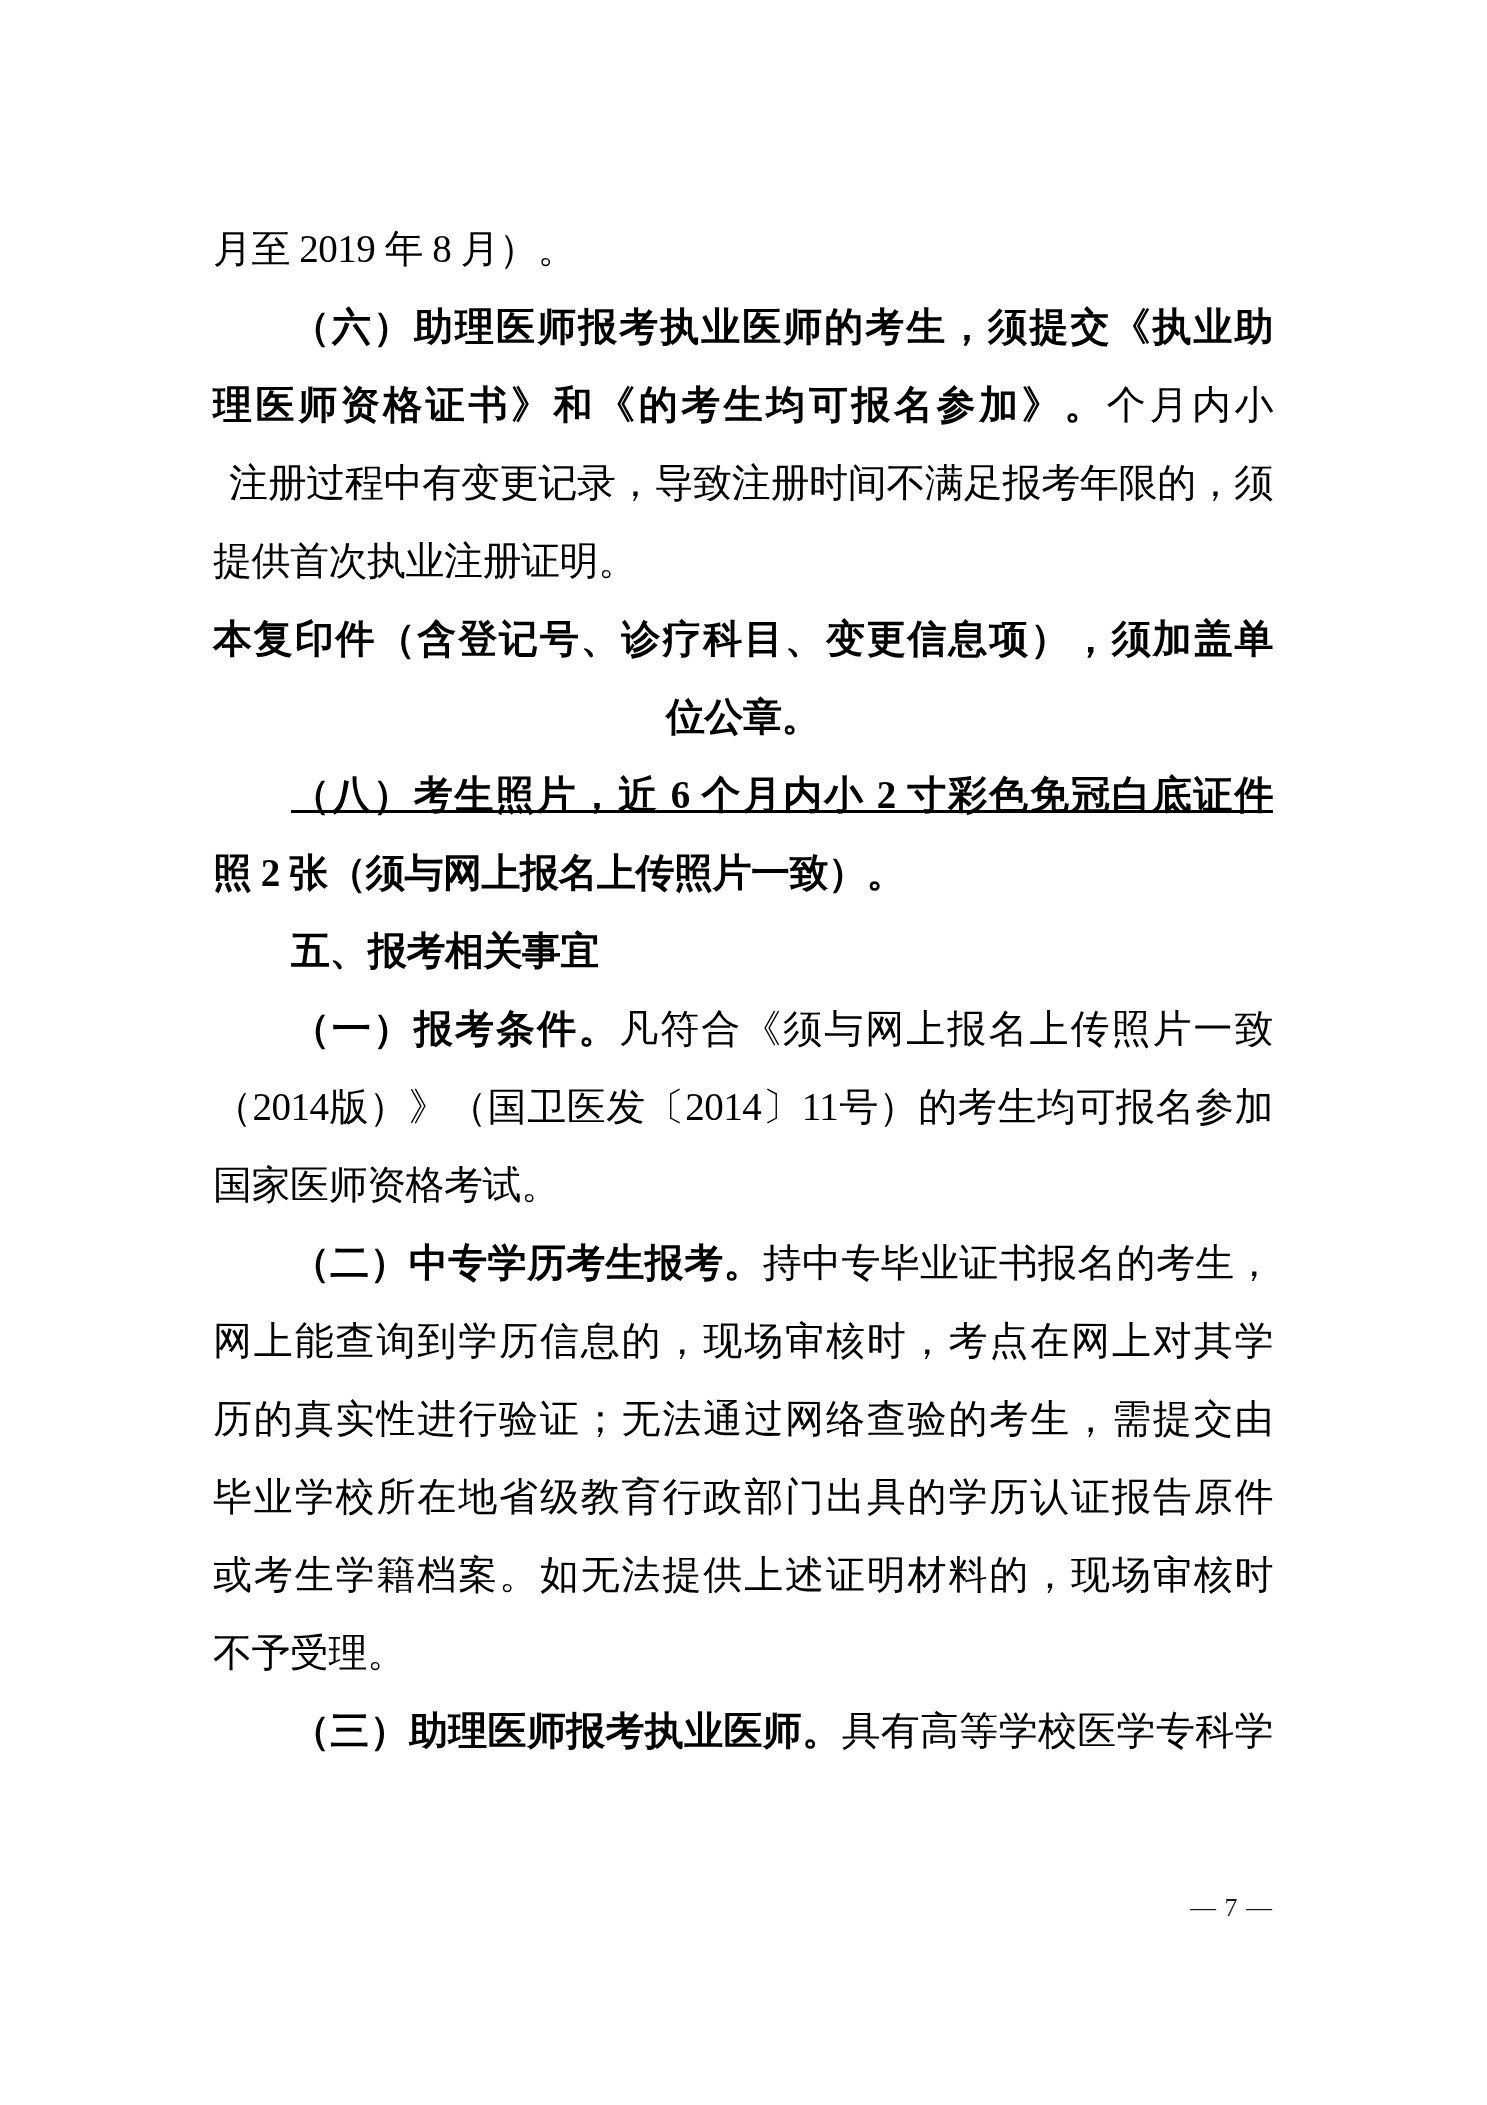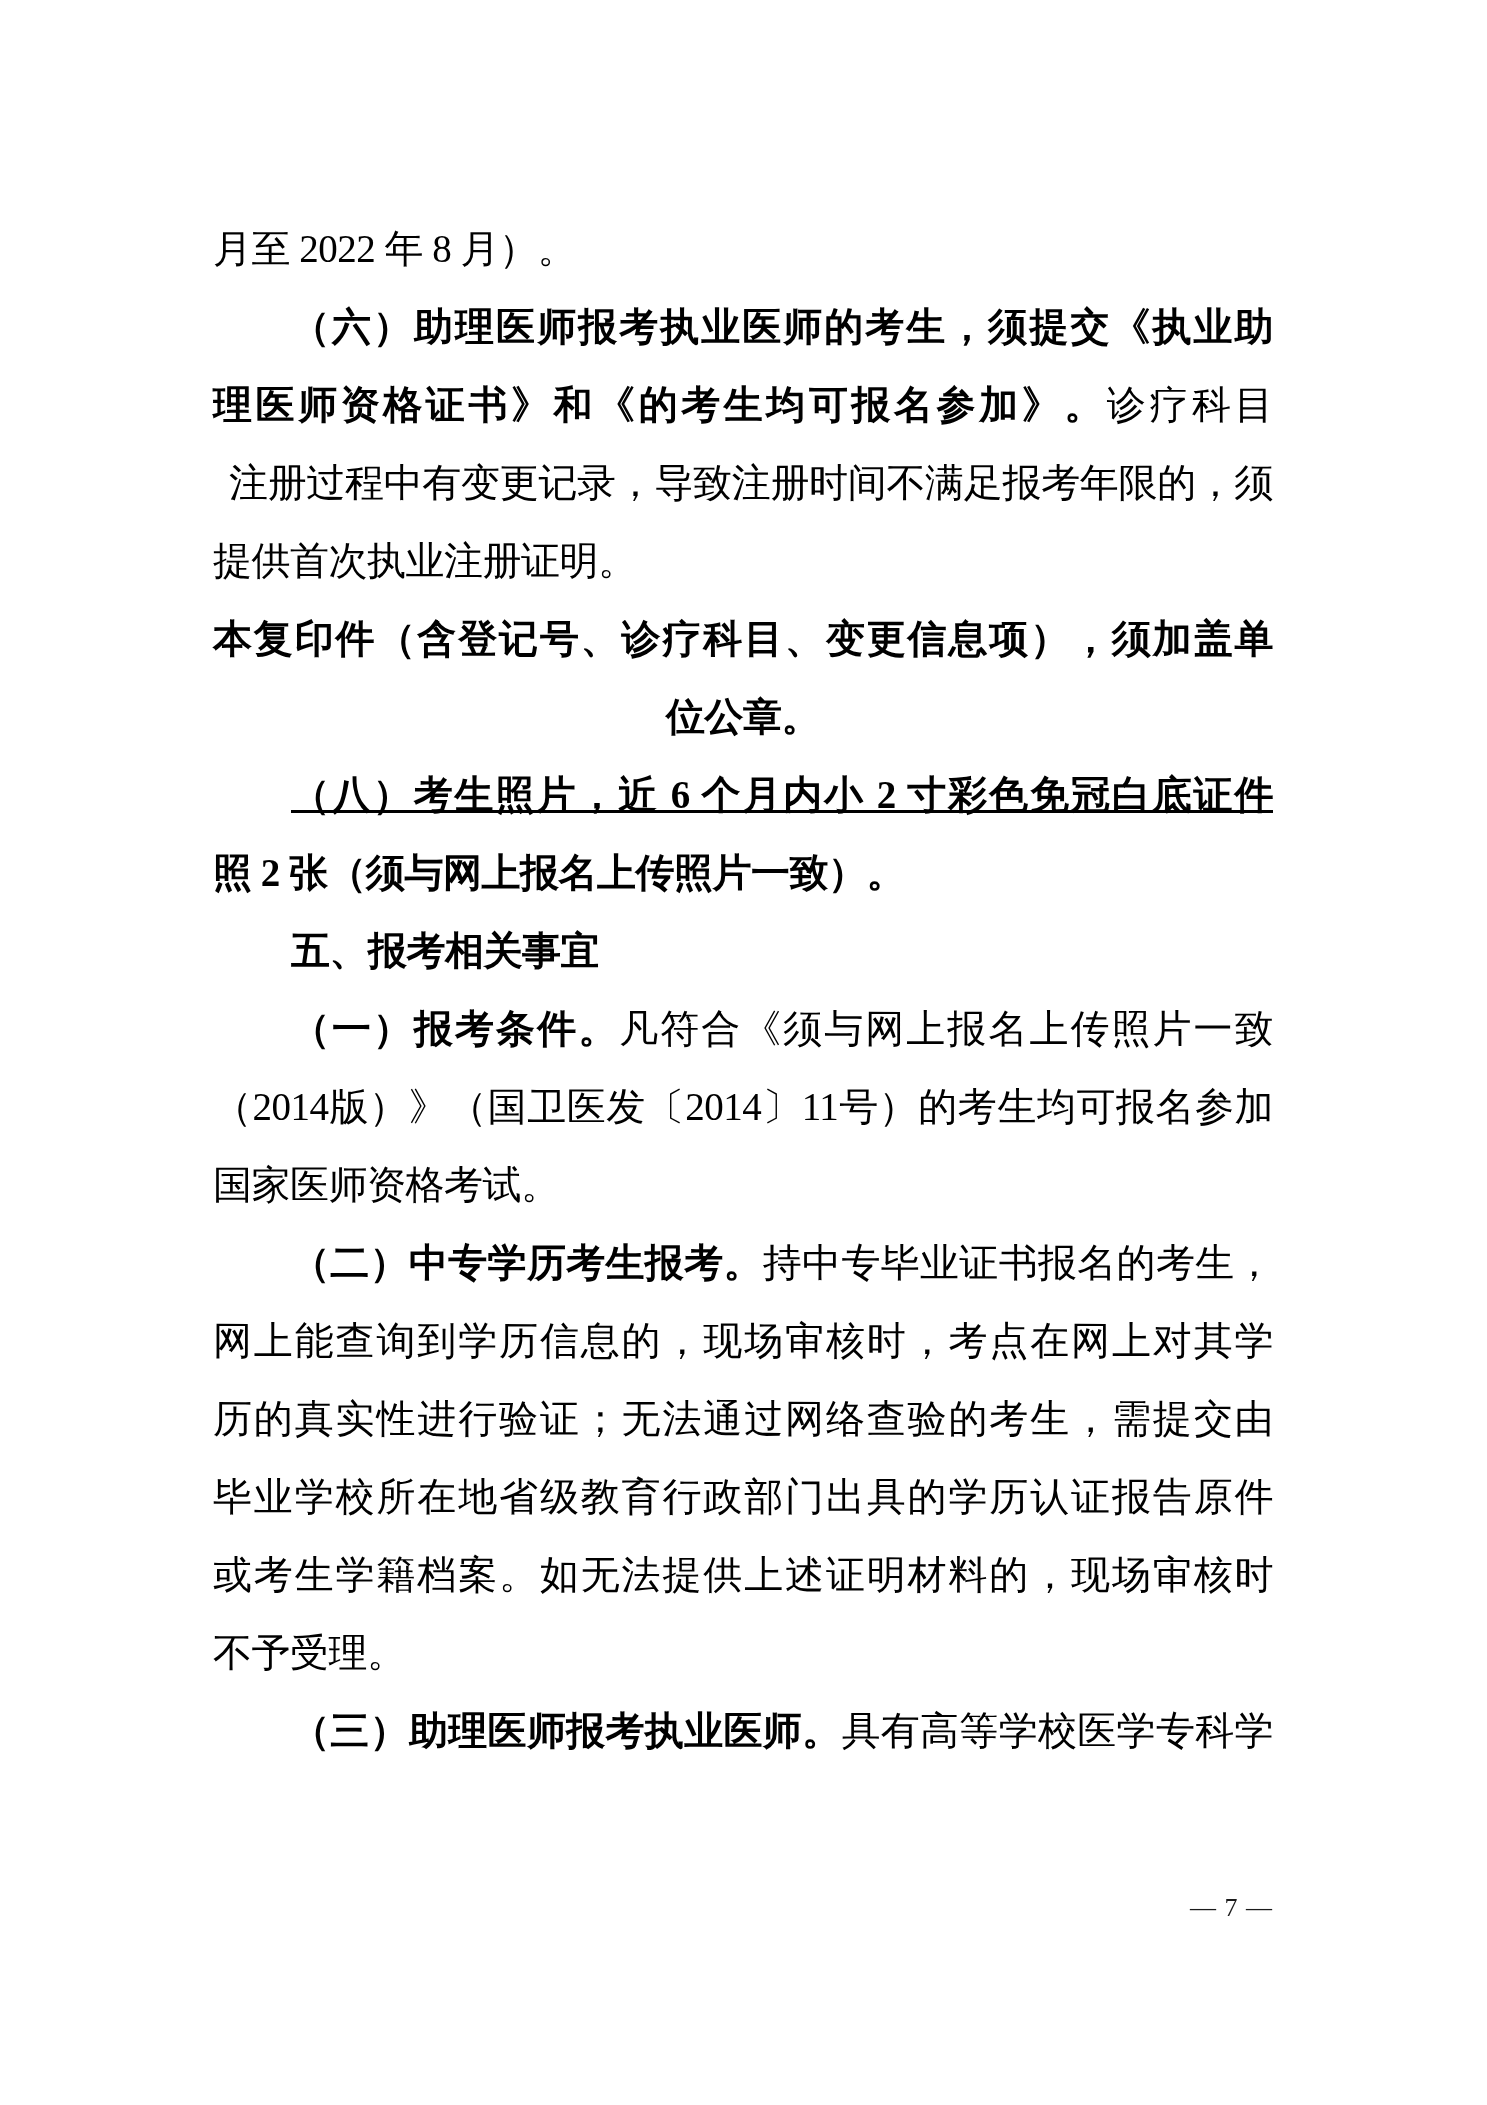--- a/index.html
+++ b/index.html
@@ -58,23 +58,23 @@
     letter-spacing: 1px;
     font-family: "Liberation Serif", "DejaVu Serif", serif;
     color: #1a1a1a;
   }
 </style>
 </head>
 <body>
 
 <div class="page">
   <div class="doc" id="doc-lines">
-      <div class="line" style="text-indent: 0px;"><span class="run-body">月至 2022 年 8 月）。</span></div>
+      <div class="line" style="text-indent: 0px;"><span class="run-body">月至 2019 年 8 月）。</span></div>
       <div class="line justify" style="text-indent: 78px;"><span class="run-bold">（六）助理医师报考执业医师的考生，须提交《执业助</span></div>
-      <div class="line justify" style="text-indent: 0px;"><span class="run-bold">理医师资格证书》和《的考生均可报名参加》。</span><span class="run-body">诊疗科目</span></div>
+      <div class="line justify" style="text-indent: 0px;"><span class="run-bold">理医师资格证书》和《的考生均可报名参加》。</span><span class="run-body">个月内小</span></div>
       <div class="line justify" style="text-indent: 0px; margin-left: 16px;"><span class="run-body">注册过程中有变更记录，导致注册时间不满足报考年限的，须</span></div>
       <div class="line" style="text-indent: 0px;"><span class="run-body">提供首次执业注册证明。</span></div>
       <div class="line justify" style="text-indent: 0px;"><span class="run-bold">本复印件（含登记号、诊疗科目、变更信息项），须加盖单</span></div>
       <div class="line" style="text-indent: 0px; text-align: center;"><span class="run-bold">位公章。</span></div>
       <div class="line justify" style="text-indent: 78px; text-decoration: underline;"><span class="run-bold">（八）考生照片，近 6 个月内小 2 寸彩色免冠白底证件</span></div>
       <div class="line" style="text-indent: 0px;"><span class="run-bold">照 2 张（须与网上报名上传照片一致）。</span></div>
       <div class="line" style="text-indent: 78px;"><span class="run-heading">五、报考相关事宜</span></div>
       <div class="line justify" style="text-indent: 78px;"><span class="run-bold">（一）报考条件。</span><span class="run-body">凡符合《须与网上报名上传照片一致</span></div>
       <div class="line justify" style="text-indent: 0px;"><span class="run-body">（2014版）》（国卫医发〔2014〕11号）的考生均可报名参加</span></div>
       <div class="line" style="text-indent: 0px;"><span class="run-body">国家医师资格考试。</span></div>

